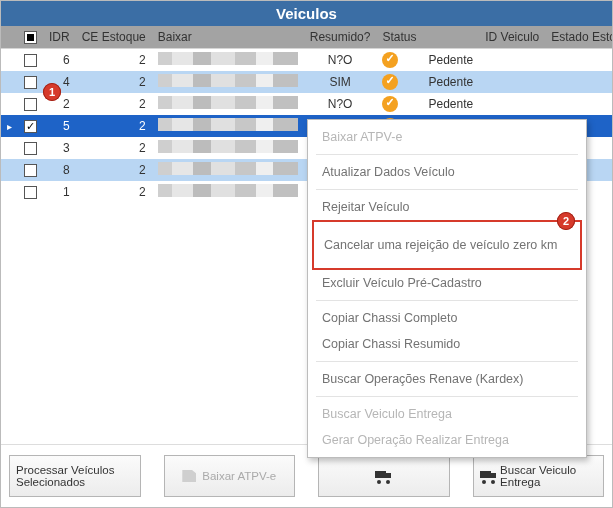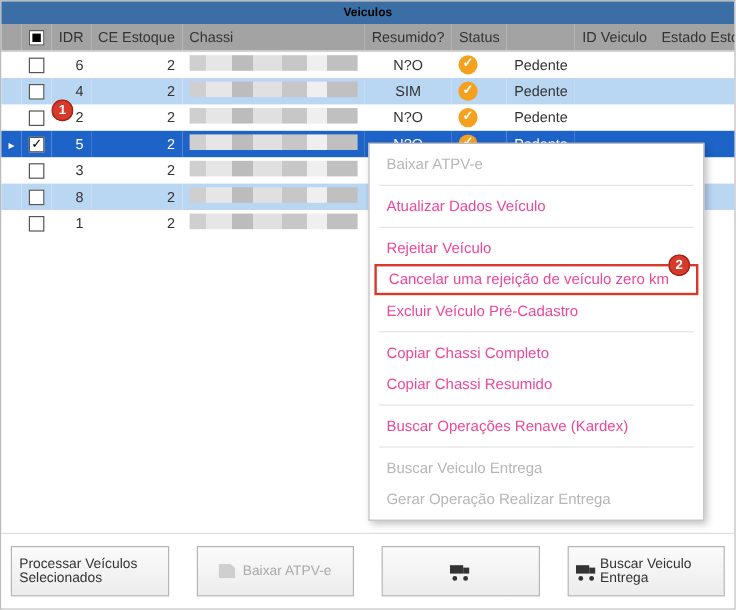--- a/index.html
+++ b/index.html
@@ -10,25 +10,25 @@
     color: #333;
     background: #fff;
     width: 613px;
     height: 508px;
     overflow: hidden;
     position: relative;
     border: 1px solid #bbb;
   }
   .titlebar {
     background: #3b6ea5;
-    color: #000000;
+    color: #ffffff;
     text-align: center;
     font-weight: bold;
     padding: 4px 0;
-    font-size: 10px;
+    font-size: 15px;
   }
   .grid {
     width: 100%;
     font-size: 12px;
     border-collapse: collapse;
   }
   .grid thead th {
     background: #a3a3a3;
     text-align: left;
     font-weight: normal;
@@ -124,33 +124,33 @@
     width:280px;
     background:#fff;
     border:1px solid #bcbcbc;
     box-shadow:2px 3px 6px rgba(0,0,0,0.25);
     padding:4px 0;
     z-index:30;
   }
   .ctx-item{
     padding:6px 14px;
     font-size:12.5px;
-    color:#ec4899;
+    color:#737373;
     cursor:default;
   }
   .ctx-item.disabled{ color:#b6b6b6; }
   .ctx-sep{
     height:1px;
     margin:4px 8px;
     background:#e3e3e3;
   }
   .ctx-hl{
     border:2px solid #d63a2b;
     margin:0 4px;
-    padding:4px 10px;
+    padding:16px 10px;
   }
   .footer{
     position:absolute;
     left:0; right:0; bottom:0;
     padding:10px 8px;
     background:#fff;
     display:flex;
     gap:23px;
     border-top:1px solid #ddd;
   }
@@ -210,21 +210,21 @@
 
 <div class="titlebar">Veiculos</div>
 
 <table class="grid">
   <thead>
     <tr>
       <th class="col-marker"></th>
       <th class="col-chk"><span class="chk filled"></span></th>
       <th class="col-idr">IDR</th>
       <th class="col-ce">CE Estoque</th>
-      <th class="col-chassi">Chassi</th>
+      <th class="col-chassi">Baixar</th>
       <th class="col-acab">Resumido?</th>
       <th class="col-status">Status</th>
       <th class="col-status-val"></th>
       <th class="col-idest">ID Veiculo</th>
       <th class="col-est">Estado Estoque</th>
     </tr>
   </thead>
   <tbody id="tbody">
       <tr class="">
         <td class="col-marker"><span class="row-indicator"></span></td>

